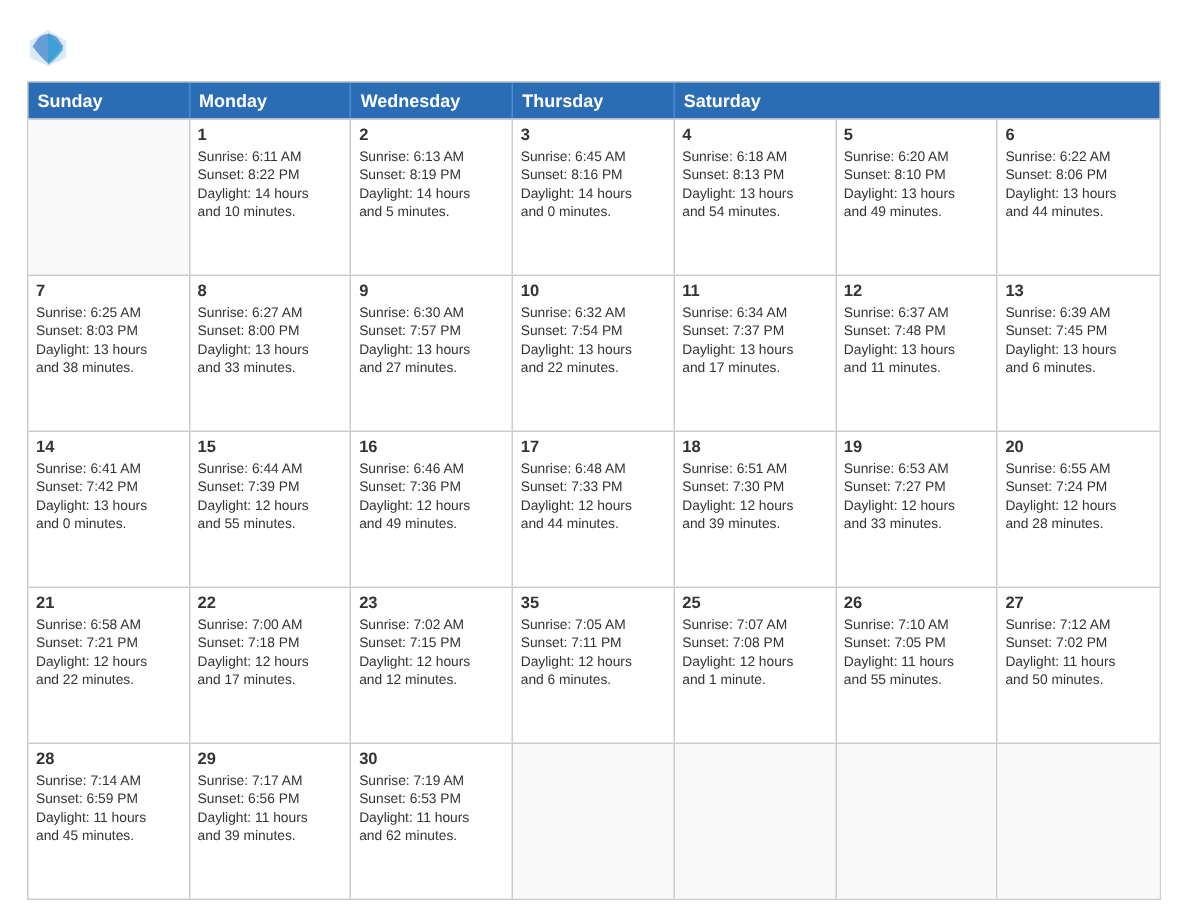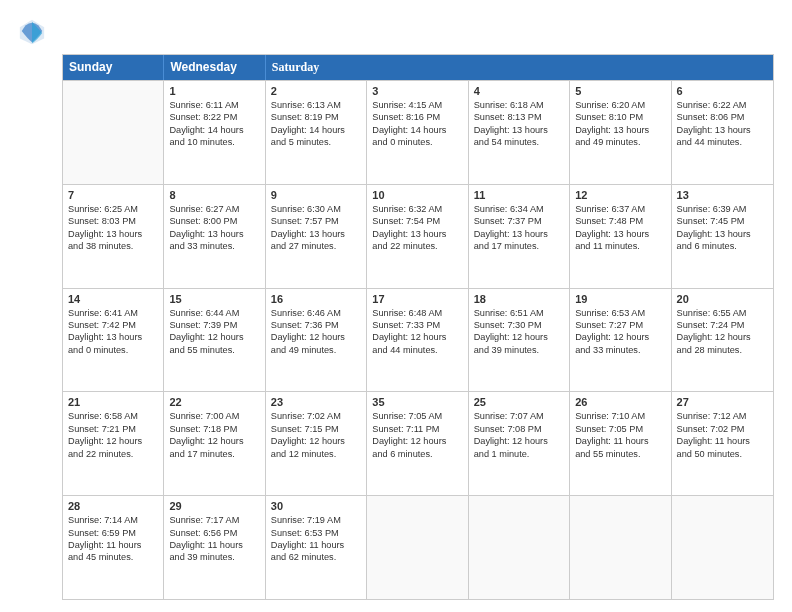--- a/index.html
+++ b/index.html
@@ -52,36 +52,35 @@
     }
     .location {
       font-size: 14px;
       color: #555;
     }
     .calendar {
       flex: 1;
       display: flex;
       flex-direction: column;
       border: 1px solid #ccc;
-      margin-left: 44px;
     }
     .cal-header {
       display: grid;
       grid-template-columns: repeat(7, 1fr);
       background: #2a6db5;
     }
     .cal-header-cell {
       color: #fff;
       font-size: 12px;
       font-weight: bold;
       padding: 5px 6px;
       text-align: left;
       border-right: 1px solid #4a8dd5;
     }
-    .cal-header-cell:last-child { border-right: none; font-family: Liberation Serif, serif; }
+    .cal-header-cell:last-child { border-right: none; }
     .cal-body {
       flex: 1;
       display: flex;
       flex-direction: column;
     }
     .cal-row {
       flex: 1;
       display: grid;
       grid-template-columns: repeat(7, 1fr);
       border-top: 1px solid #ccc;
@@ -127,21 +126,23 @@
     </div>
     <div class="title-block">
       <div class="month-title"></div>
       <div class="location"></div>
     </div>
   </div>
 
   <div class="calendar">
     <div class="cal-header" id="cal-header-row">
         <div class="cal-header-cell">Sunday</div>
+        <div class="cal-header-cell">Monday</div>
         <div class="cal-header-cell">Wednesday</div>
+        <div class="cal-header-cell">Thursday</div>
         <div class="cal-header-cell">Saturday</div>
       </div>
     <div class="cal-body" id="cal-body">
         <div class="cal-row">
           <div class="cal-cell empty"></div>
           <div class="cal-cell">
             <span class="day-num">1</span>
             <span class="cell-line">Sunrise: 6:11 AM</span>
             <span class="cell-line">Sunset: 8:22 PM</span>
             <span class="cell-line">Daylight: 14 hours</span>
@@ -149,21 +150,21 @@
           </div>
           <div class="cal-cell">
             <span class="day-num">2</span>
             <span class="cell-line">Sunrise: 6:13 AM</span>
             <span class="cell-line">Sunset: 8:19 PM</span>
             <span class="cell-line">Daylight: 14 hours</span>
             <span class="cell-line">and 5 minutes.</span>
           </div>
           <div class="cal-cell">
             <span class="day-num">3</span>
-            <span class="cell-line">Sunrise: 4:15 AM</span>
+            <span class="cell-line">Sunrise: 6:45 AM</span>
             <span class="cell-line">Sunset: 8:16 PM</span>
             <span class="cell-line">Daylight: 14 hours</span>
             <span class="cell-line">and 0 minutes.</span>
           </div>
           <div class="cal-cell">
             <span class="day-num">4</span>
             <span class="cell-line">Sunrise: 6:18 AM</span>
             <span class="cell-line">Sunset: 8:13 PM</span>
             <span class="cell-line">Daylight: 13 hours</span>
             <span class="cell-line">and 54 minutes.</span>

